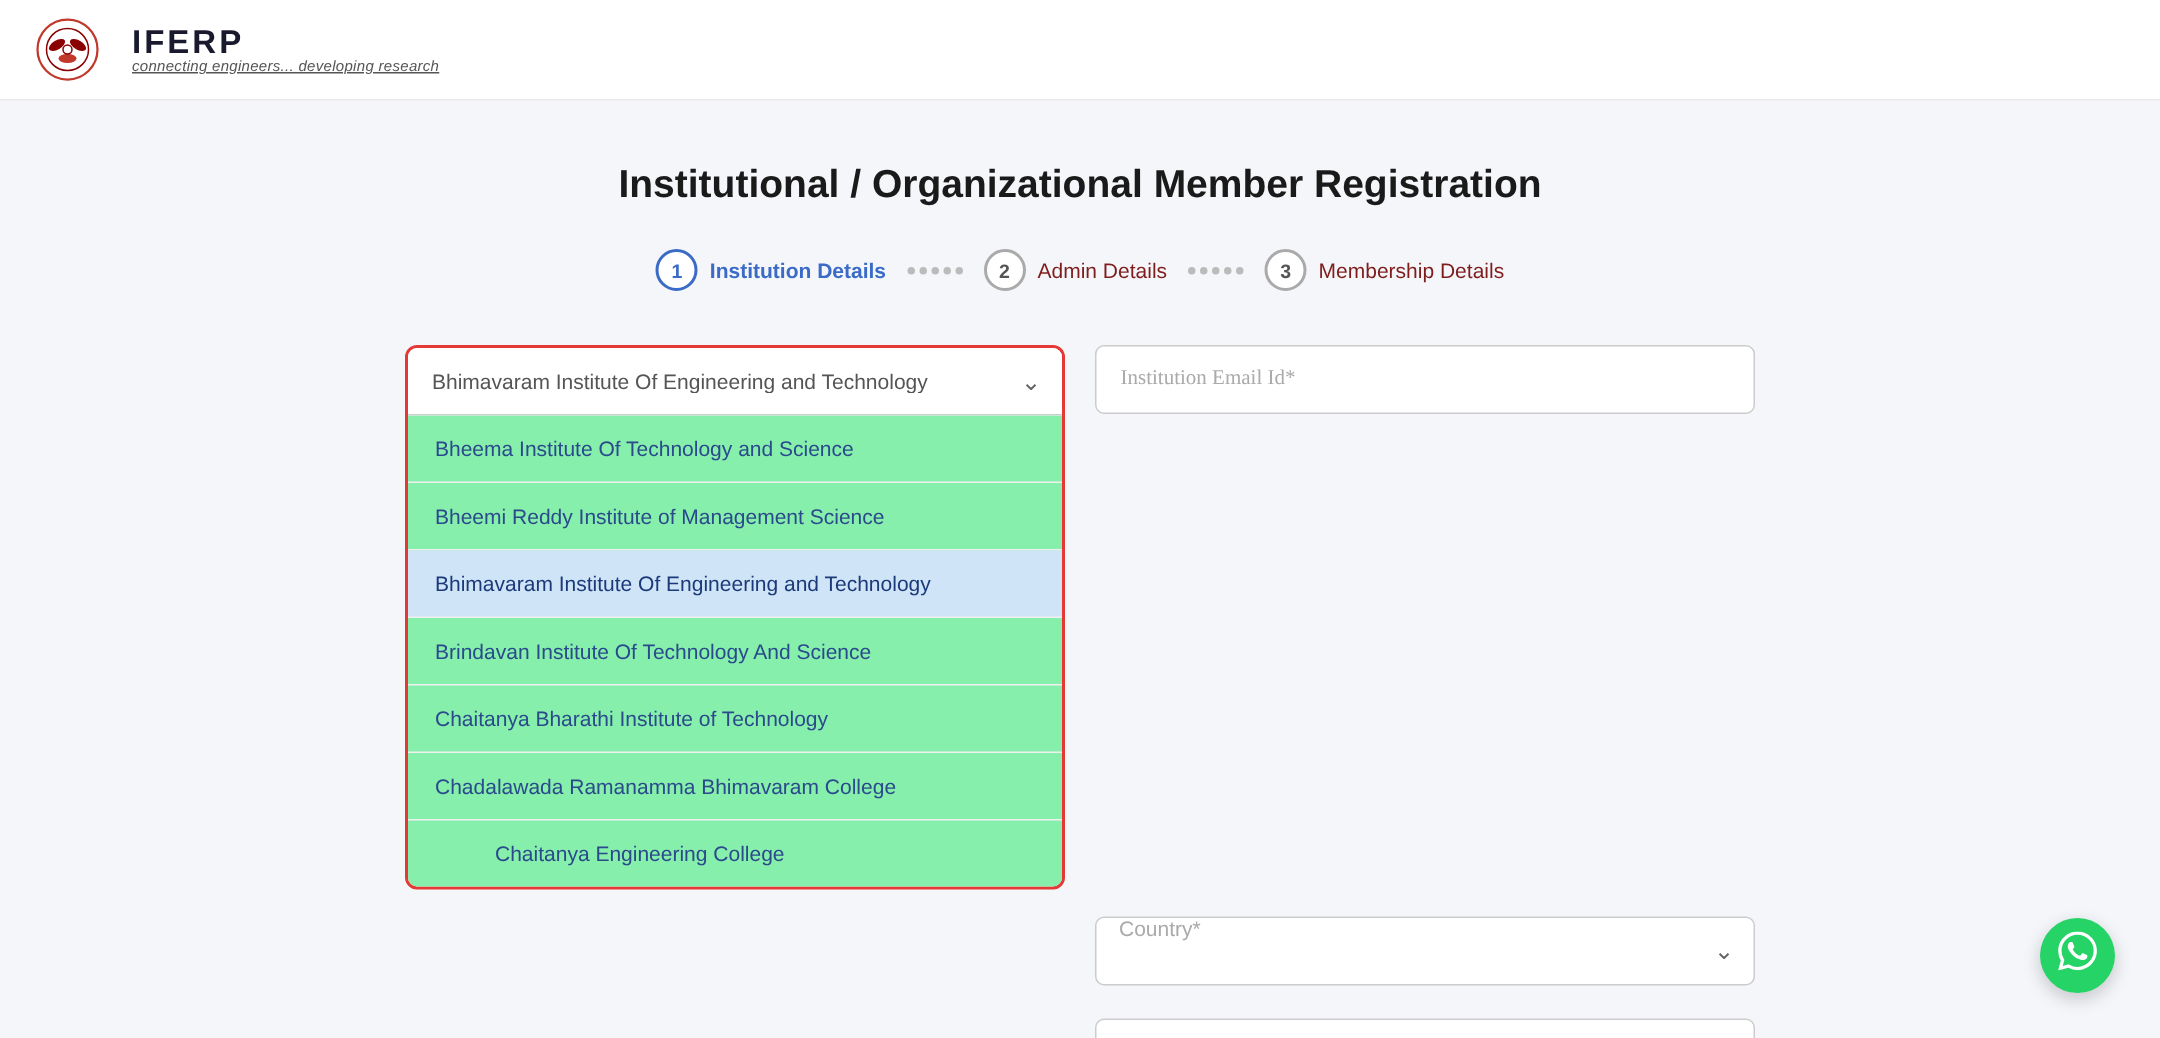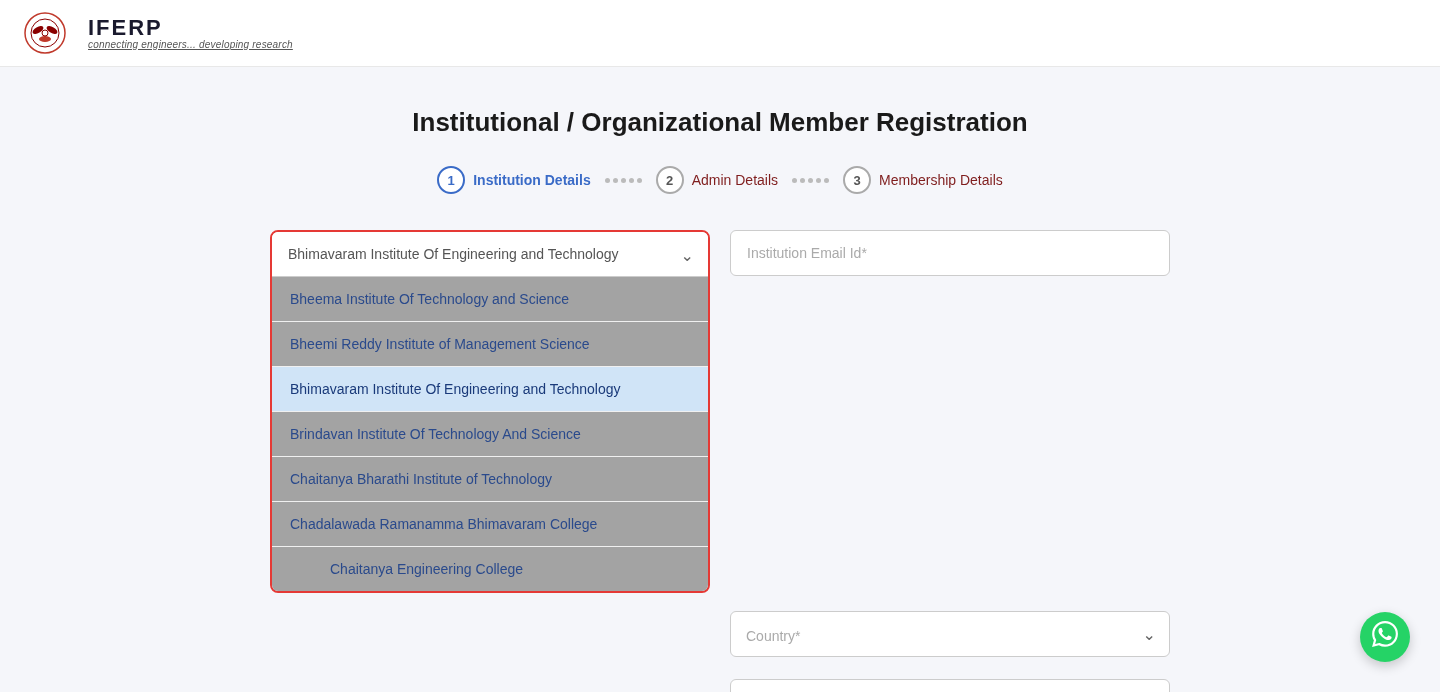--- a/index.html
+++ b/index.html
@@ -104,20 +104,21 @@
       font-size: 14px;
       color: #555;
       background: #fff;
       appearance: none;
       -webkit-appearance: none;
       outline: none;
       cursor: pointer;
     }
     input[type="text"] {
       cursor: text;
+      font-family: Liberation Serif, serif;
     }
     input[type="text"]::placeholder {
       color: #aaa;
     }
     .chevron-down {
       position: absolute;
       right: 14px;
       top: 50%;
       transform: translateY(-50%);
       pointer-events: none;
@@ -131,21 +132,21 @@
       background: #fff;
       position: relative;
       z-index: 10;
     }
     .dropdown-highlight .select-wrapper select {
       border: none;
       border-bottom: 1px solid #ccc;
       border-radius: 6px 6px 0 0;
     }
     .dropdown-list {
-      background: #a3a3a3;
+      background: #86efac;
       border-radius: 0 0 6px 6px;
       overflow: hidden;
     }
     .dropdown-item {
       padding: 14px 18px;
       font-size: 14px;
       color: #2a4a8c;
       cursor: pointer;
       border-bottom: 1px solid #f0f0f0;
       transition: background 0.15s;
@@ -307,21 +308,21 @@
         <div style="visibility:hidden; height: 50px;"></div>
       </div>
       <div class="form-col">
         <div class="select-wrapper">
           <select>
             <option value="" disabled="" selected=""></option>
           </select>
           <span class="chevron-down">⌄</span>
         </div>
 
-        <div style="position:absolute; top:0; left:0; right:0; bottom:0; pointer-events:none; display:flex; align-items:center; padding:0 16px;">
+        <div style="position:absolute; top:0; left:0; right:0; bottom:0; pointer-events:none; display:flex; padding:0 16px;">
           <span style="color:#aaa; font-size:14px;">Country*</span>
         </div>
       </div>
     </div>
 
     <div class="form-row">
       <div class="form-col">
         <div style="visibility:hidden; height: 50px;"></div>
       </div>
       <div class="form-col" style="position:relative;">

